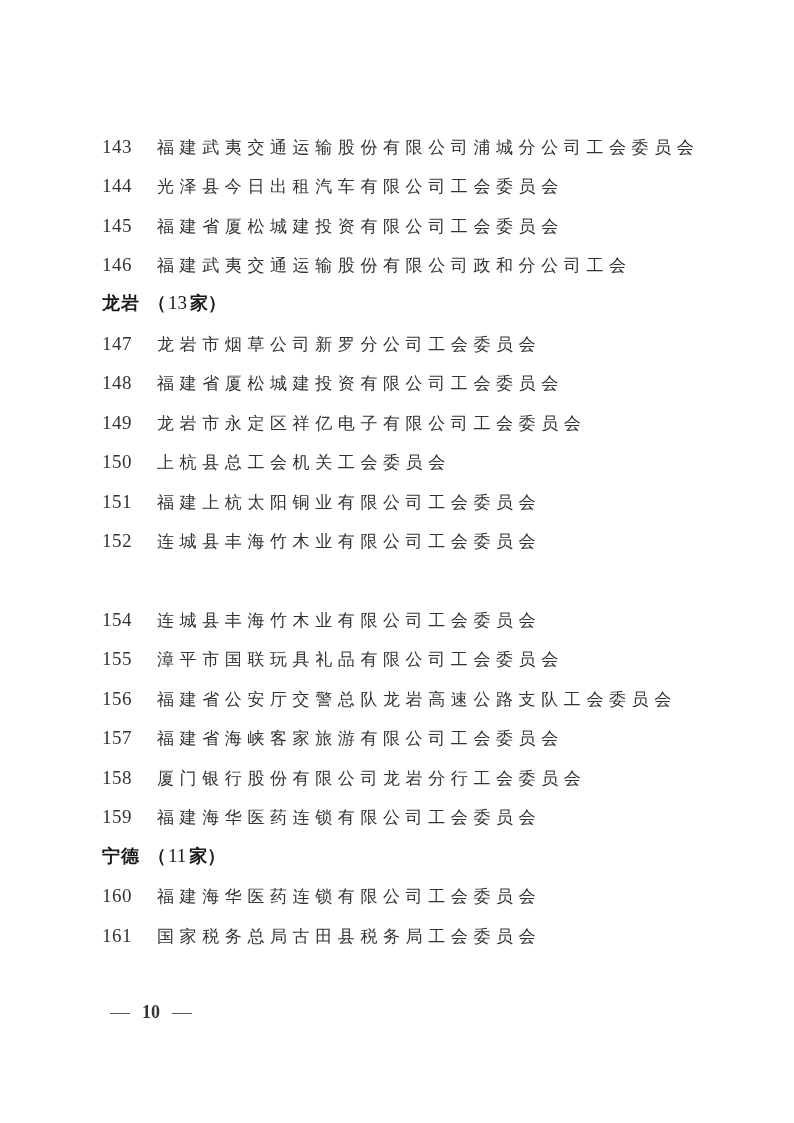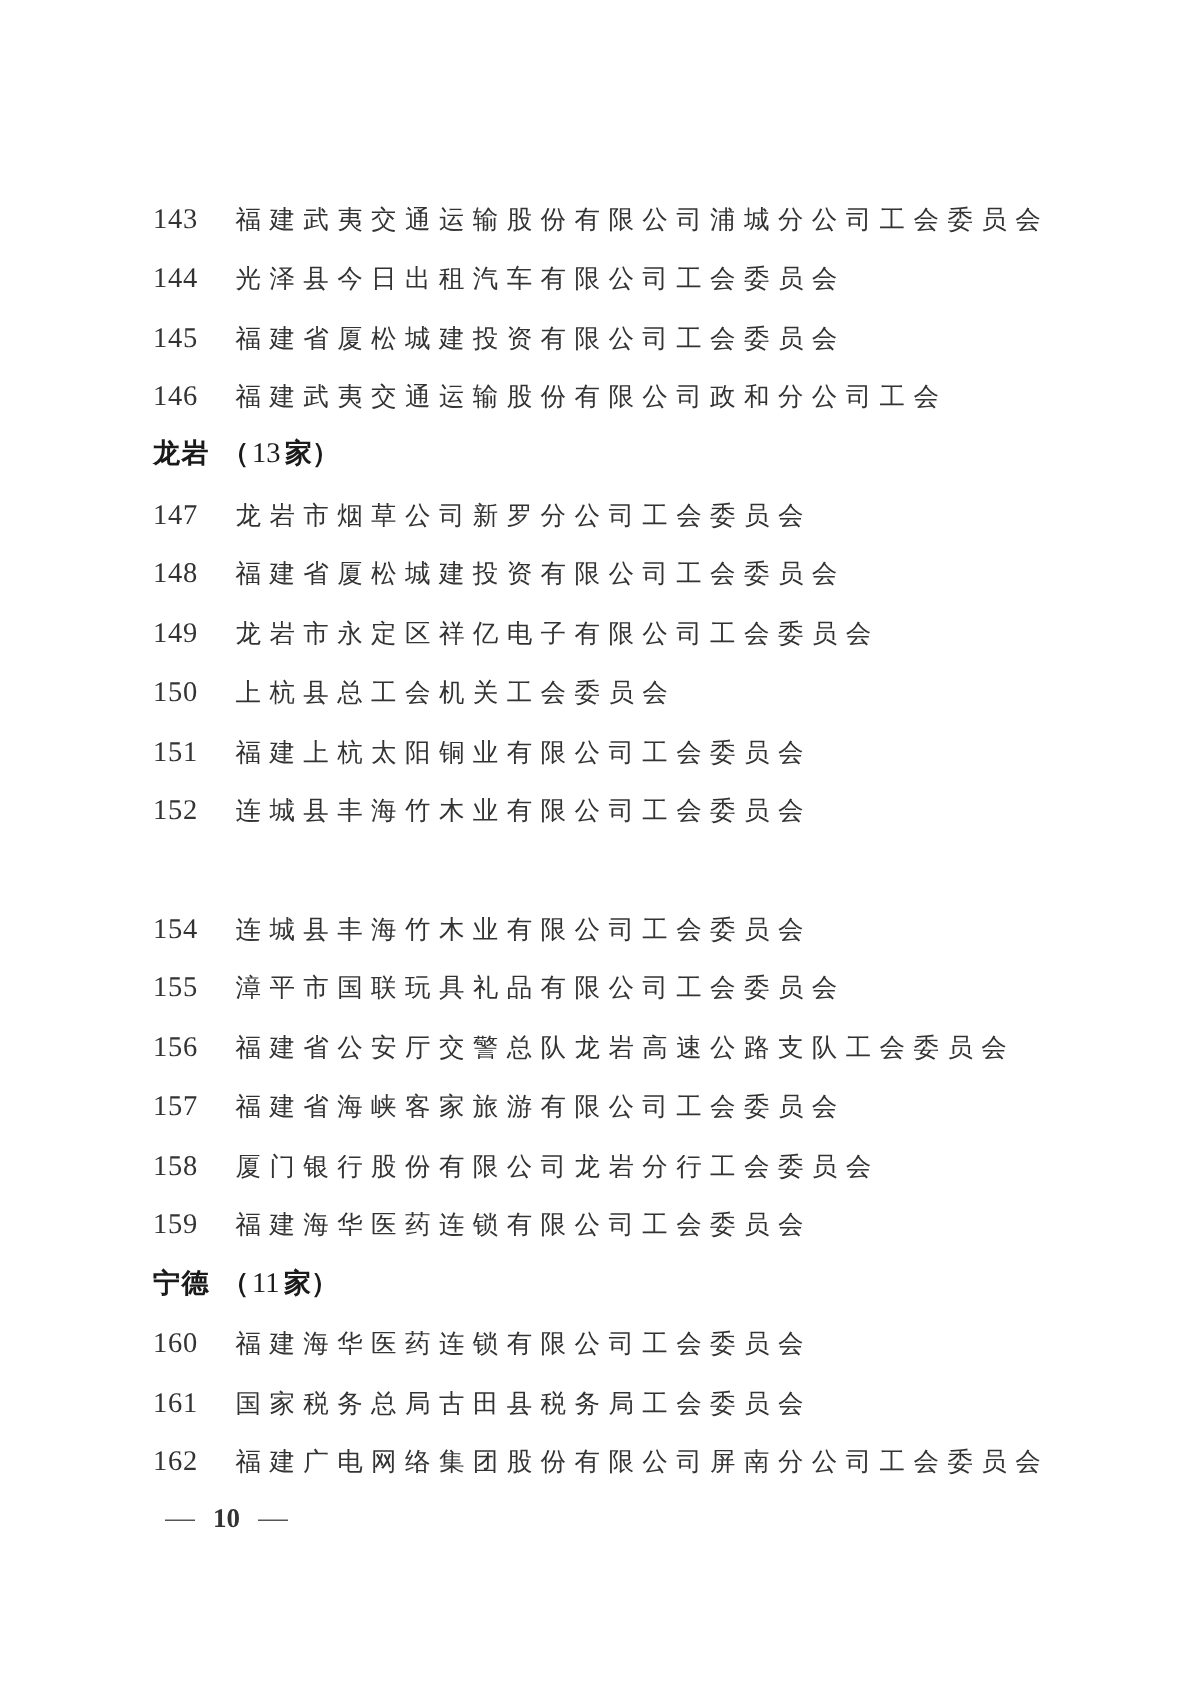--- a/index.html
+++ b/index.html
@@ -154,21 +154,18 @@
   <div class="heading" style="top:841px">
     <span class="region">宁德</span><span class="count"><span>（</span><span class="n">11</span><span>家）</span></span>
   </div>
 
   <div class="row" style="top:880px">
     <span class="num">160</span><span class="name">福建海华医药连锁有限公司工会委员会</span>
   </div>
   <div class="row" style="top:920px">
     <span class="num">161</span><span class="name">国家税务总局古田县税务局工会委员会</span>
   </div>
-  <div class="row" style="top:959px">
-    <span class="num">162</span><span class="name">福建广电网络集团股份有限公司屏南分公司工会委员会</span>
-  </div>
 
   <div class="footer">
     <span class="dash"></span><span class="pnum">10</span><span class="dash"></span>
   </div>
 
 </div>
 
 </body></html>

